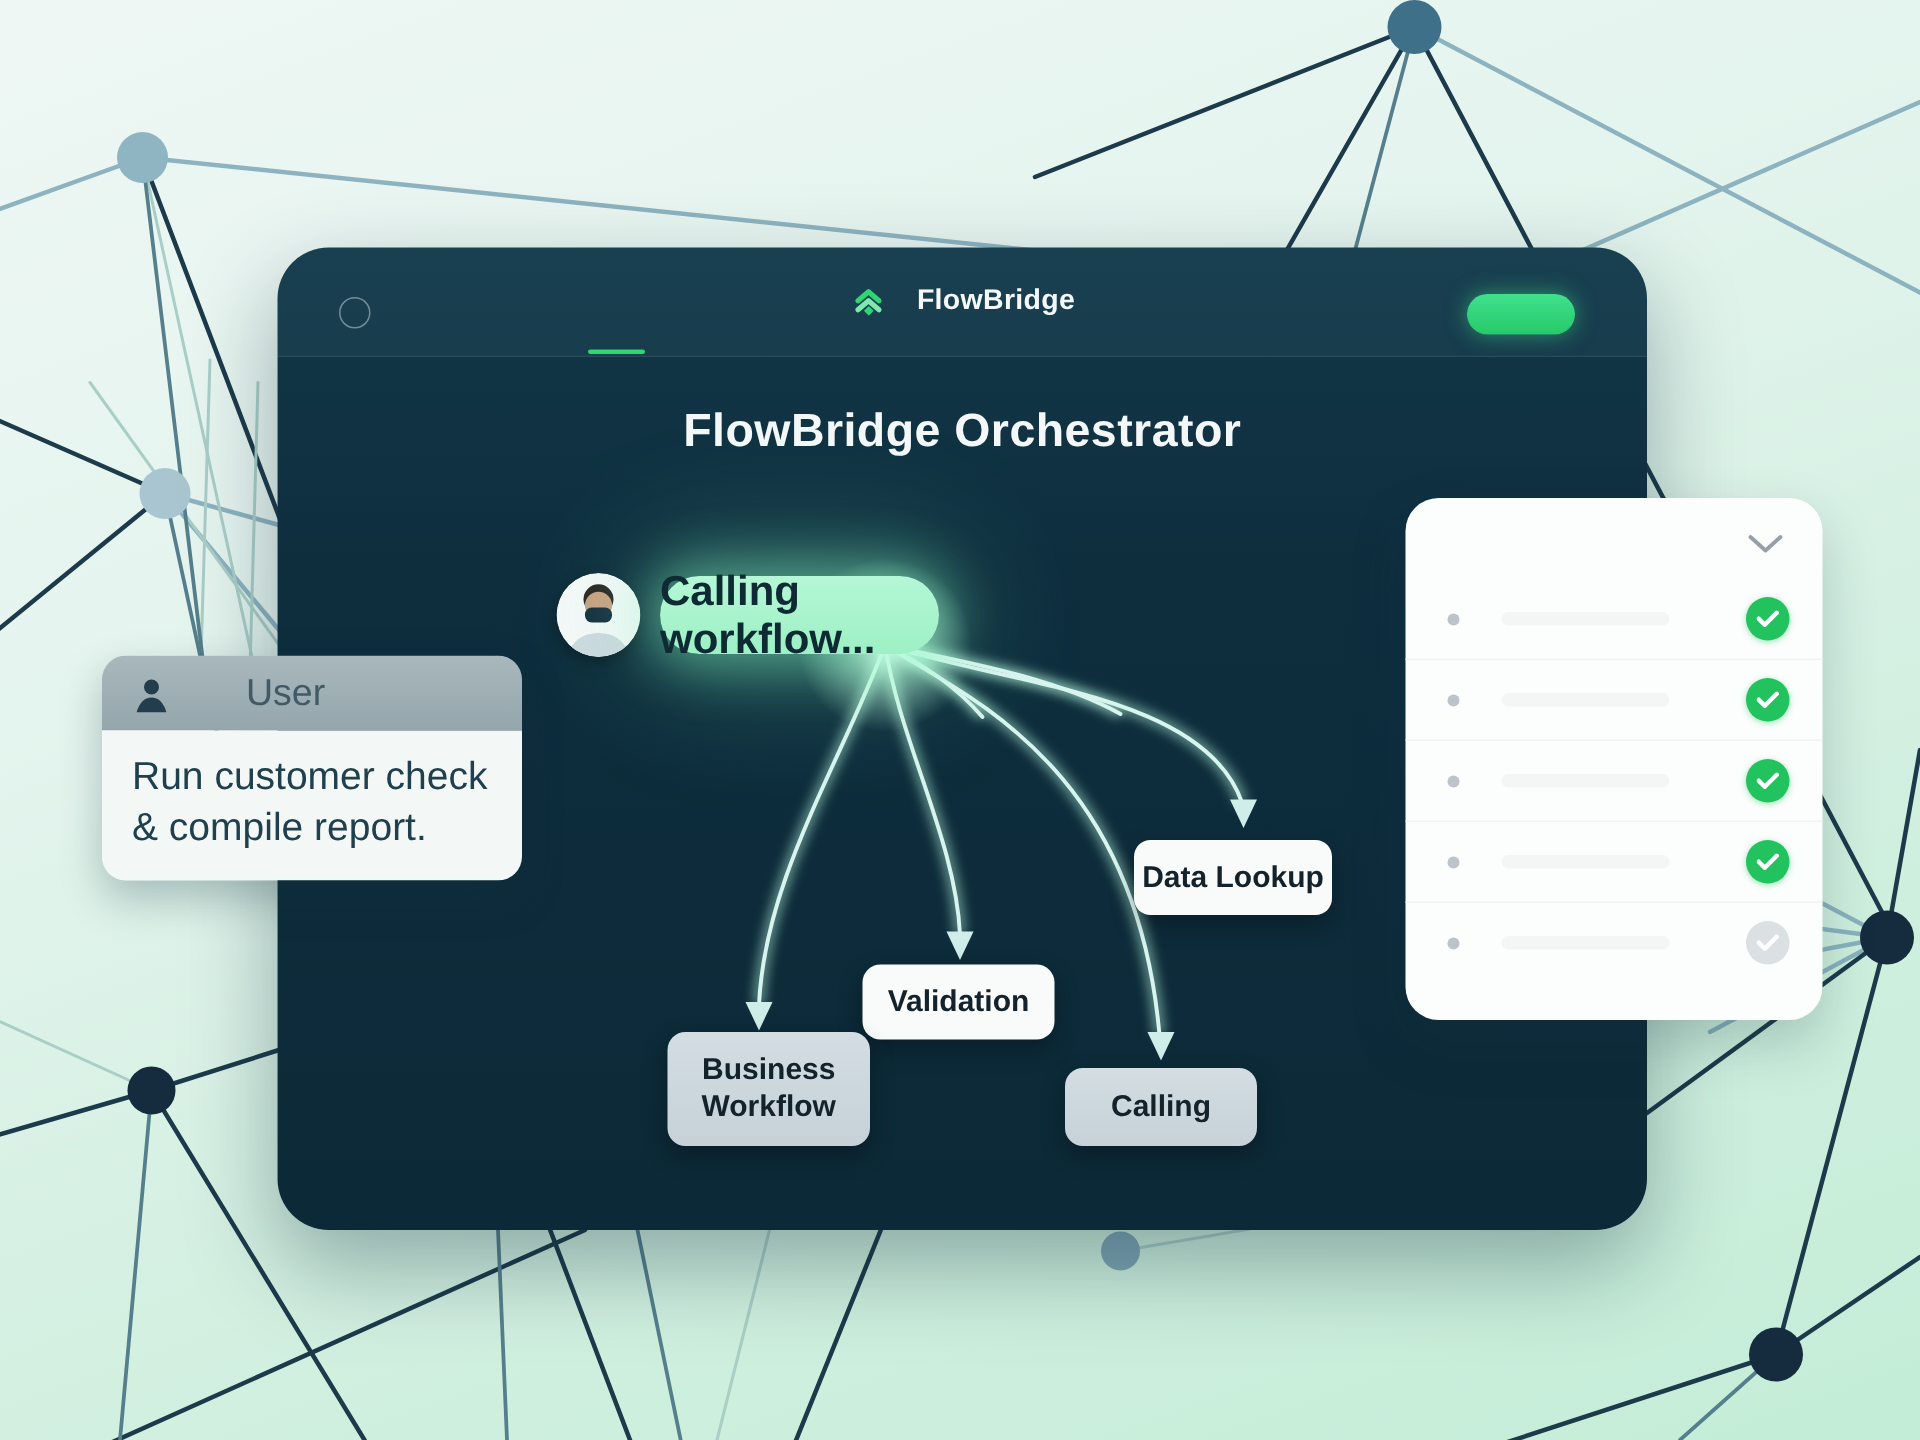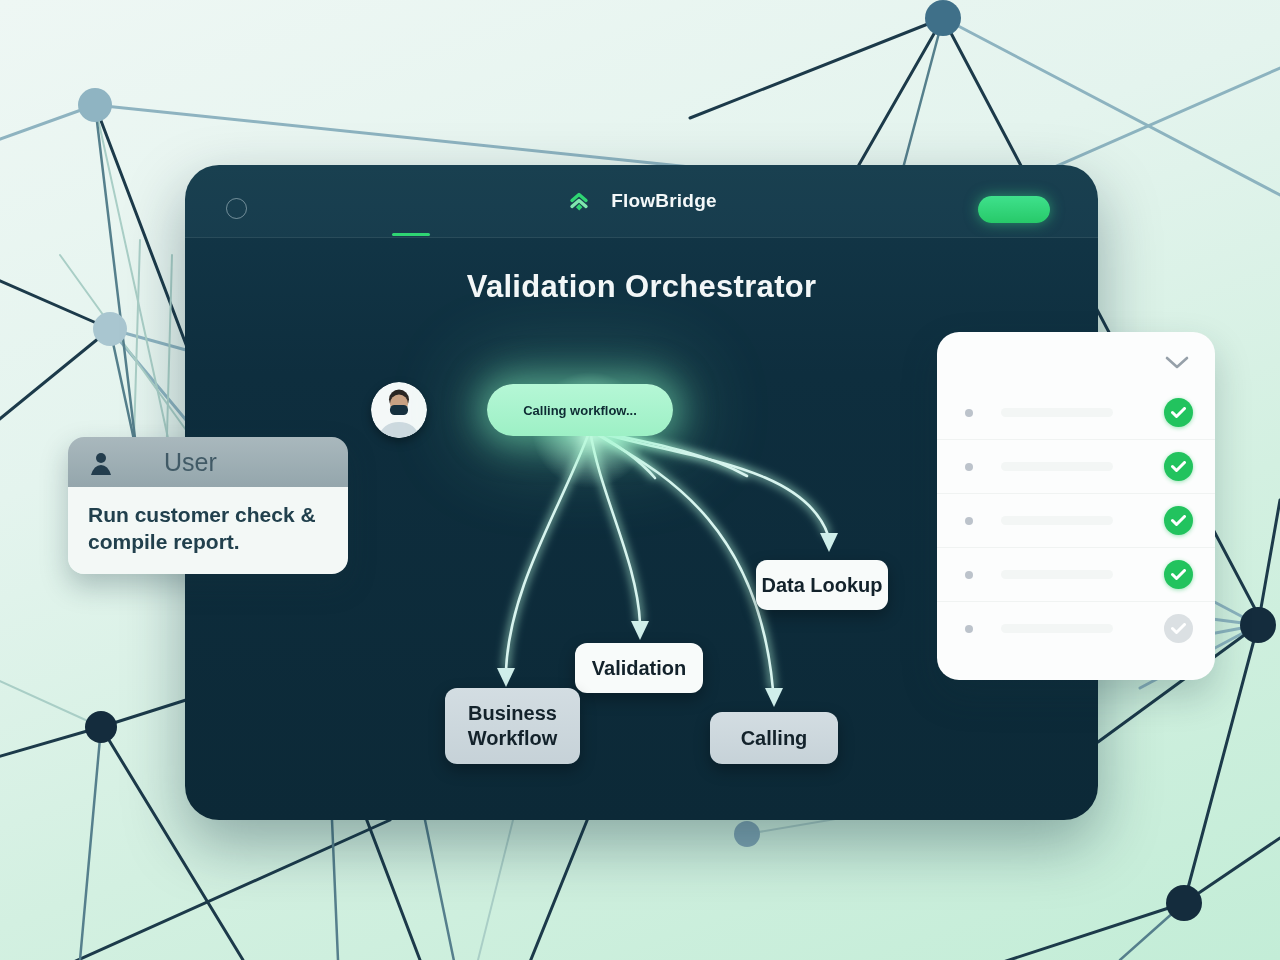--- a/index.html
+++ b/index.html
@@ -44,23 +44,22 @@
     color:#f3f7f8;font-size:31px;font-weight:700;letter-spacing:.3px;
   }
   #flow-svg{position:absolute;left:0;top:0;width:913px;height:655px;pointer-events:none;}
   
   .avatar{position:absolute;left:186px;top:217px;width:56px;height:56px;border-radius:50%;
     box-shadow:0 4px 10px rgba(0,0,0,.35);}
   .bubble{
     position:absolute;left:255px;top:219px;width:186px;height:52px;border-radius:26px;
     background:linear-gradient(180deg,#b5f7d6,#9df0c5);
     display:flex;align-items:center;justify-content:center;
-    color:#0e2b33;font-size:13px;font-weight:700;
+    color:#0e2b33;font-size:28px;font-weight:700;
     box-shadow:0 0 34px 8px rgba(130,245,190,.5),0 0 80px 24px rgba(130,245,190,.22);
-    margin-left:47px;
   }
   
   .node{
     position:absolute;border-radius:12px;display:flex;align-items:center;justify-content:center;
     text-align:center;font-weight:700;color:#13222b;box-shadow:0 6px 16px rgba(0,0,0,.30);
     font-size:20px;line-height:1.25;cursor:pointer;
   }
   .node.mint{background:linear-gradient(180deg,#b2f6d3,#a0f1c8);box-shadow:0 0 26px rgba(130,245,190,.45);}
   .node.white{background:#f8fbfa;}
   .node.gray{background:linear-gradient(180deg,#d3dde2,#c6d2d8);}
@@ -74,21 +73,21 @@
     position:absolute;left:68px;top:437px;width:280px;z-index:3;border-radius:16px;
     box-shadow:0 12px 28px rgba(20,50,60,.28);overflow:hidden;
   }
   .user-card-header{
     height:50px;display:flex;align-items:center;gap:14px;padding:0 20px;
     background:linear-gradient(180deg,#a9b8bd,#94a6ac);
   }
   .user-card-header .role{color:#415a66;font-size:25px;font-weight:400;margin-left:36px;}
   .user-card-body{
     background:#f3f8f6;padding:14px 20px 18px 20px;
-    color:#21404d;font-size:21px;font-weight:700;line-height:1.3;
+    color:#21404d;font-size:26px;font-weight:400;line-height:1.3;
   }
   
   .checklist{
     position:absolute;left:937px;top:332px;width:278px;height:348px;z-index:3;
     background:#fcfdfd;border-radius:22px;box-shadow:0 16px 36px rgba(20,50,60,.22);
   }
   .cl-chevron{position:absolute;right:26px;top:24px;cursor:pointer;}
   .cl-rows{position:absolute;left:0;top:54px;width:100%;}
   .cl-row{
     height:53px;display:flex;align-items:center;padding:0 22px 0 28px;cursor:pointer;
@@ -175,21 +174,21 @@
         <polyline points="6,12.5 13,6.5 20,12.5" fill="none" stroke="#2fd573" stroke-width="3.4" stroke-linecap="round" stroke-linejoin="round"></polyline>
         <polyline points="6,18.5 13,12.5 20,18.5" fill="none" stroke="#7fe8ae" stroke-width="3.4" stroke-linecap="round" stroke-linejoin="round"></polyline>
         <rect x="10.9" y="16.9" width="4.6" height="4.6" transform="rotate(45 13.2 19.2)" fill="#2fd573"></rect>
       </svg>
       <span class="logo-text">FlowBridge</span>
     </div>
     <button class="cta-btn"></button>
     <div class="tab-underline"></div>
   </div>
 
-  <div class="win-title">Validation Orchestrator</div>
+  <div class="win-title">FlowBridge Orchestrator</div>
 
   <svg id="flow-svg" viewBox="0 0 913 655">
     <defs>
       <radialGradient id="originGlow" cx="50%" cy="50%" r="50%">
         <stop offset="0%" stop-color="#ffffff" stop-opacity=".95"></stop>
         <stop offset="45%" stop-color="#c8ffe4" stop-opacity=".5"></stop>
         <stop offset="100%" stop-color="#c8ffe4" stop-opacity="0"></stop>
       </radialGradient>
       <filter id="soft" x="-30%" y="-30%" width="160%" height="160%">
           <feGaussianBlur stdDeviation="4"></feGaussianBlur>

